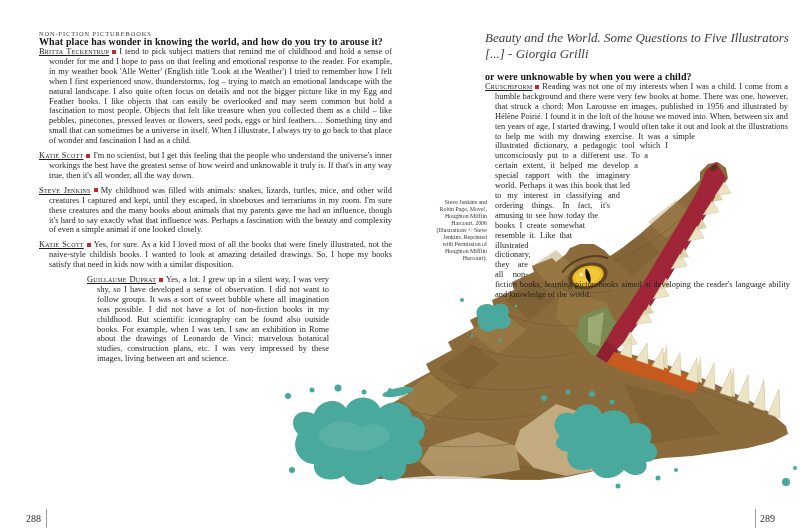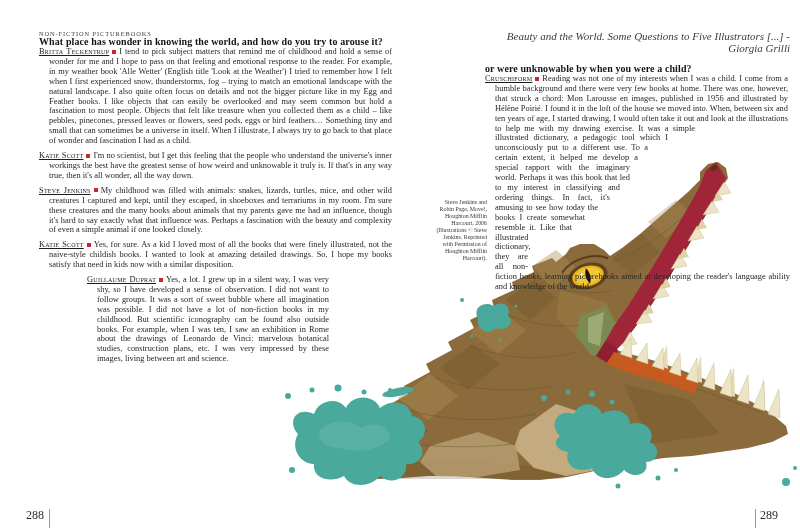--- a/index.html
+++ b/index.html
@@ -8,39 +8,39 @@
     font-family:"Liberation Serif","DejaVu Serif",serif;color:#262626;
     -webkit-font-smoothing:antialiased;
   }
   .spread{position:absolute;inset:0;}
   svg.croc{position:absolute;left:0;top:0;width:800px;height:530px;pointer-events:none;z-index:1;}
   .page{position:absolute;top:30px;z-index:2;}
   .page-left{left:39px;width:353px;}
   .page-right{left:485px;width:305px;}
   .running-head{font-size:6.8px;color:#3c3c3c;}
   .running-head.caps{letter-spacing:.9px;font-variant:small-caps;text-transform:uppercase;font-size:6.4px;}
-  .running-head.ital{font-style:italic;text-align:right;font-size:11px;}
+  .running-head.ital{font-style:italic;font-size:13px;}
   h3.q{font-size:10px;line-height:10px;font-weight:bold;color:#141414;margin:0;letter-spacing:.1px;}
   .q1{margin-top:30px;margin-bottom:9px;}
   .q2{margin-top:13px;margin-bottom:10px;}
   .qr{margin-top:29px;margin-bottom:9px;}
   p.answer{
     font-size:8.4px;line-height:9.9px;text-align:justify;margin:0 0 5px 0;
     text-indent:-10px;padding-left:10px;color:#262626;
   }
   p.answer.narrow{width:232px;margin-left:48px;}
   .speaker{font-variant:small-caps;letter-spacing:.25px;color:#1d1d1d;text-decoration:underline;}
   .bullet{display:inline-block;width:4px;height:4px;background:#c5282f;margin:0 3px 1px 3px;vertical-align:middle;}
   .ital{}
   .fl{float:right;clear:right;font-size:0;line-height:0;}
   .caption{
     position:absolute;left:436px;top:199px;width:51px;z-index:2;
     font-size:5.9px;line-height:7px;text-align:right;color:#3a3a3a;
   }
-  .folio{position:absolute;z-index:2;font-size:12px;color:#2c2c2c;display:flex;align-items:flex-start;}
+  .folio{position:absolute;z-index:2;font-size:10px;color:#2c2c2c;display:flex;align-items:center;}
   .folio-left{left:26px;top:508px;}
   .folio-right{left:755px;top:508px;}
   .folio-rule{display:inline-block;width:1px;height:19px;background:#9a9a9a;margin-top:1px;}
   .folio-left .folio-rule{margin-left:5px;}
   .folio-right .folio-rule{margin-right:4px;}
 </style>
 </head>
 <body>
 
 <div class="spread">

